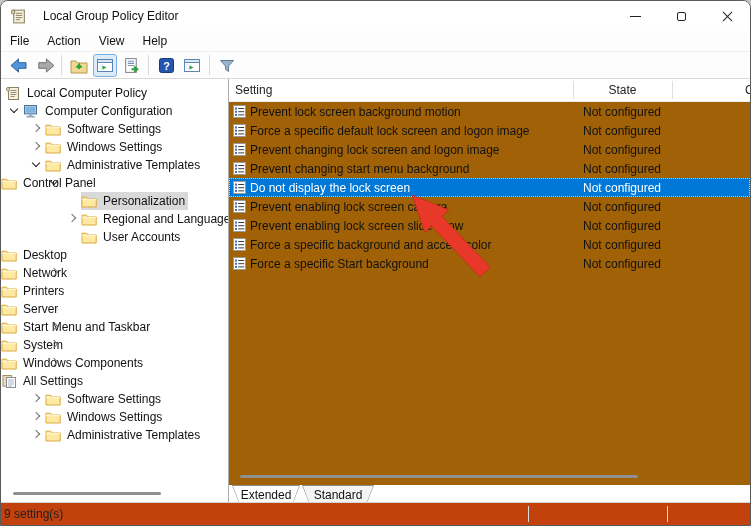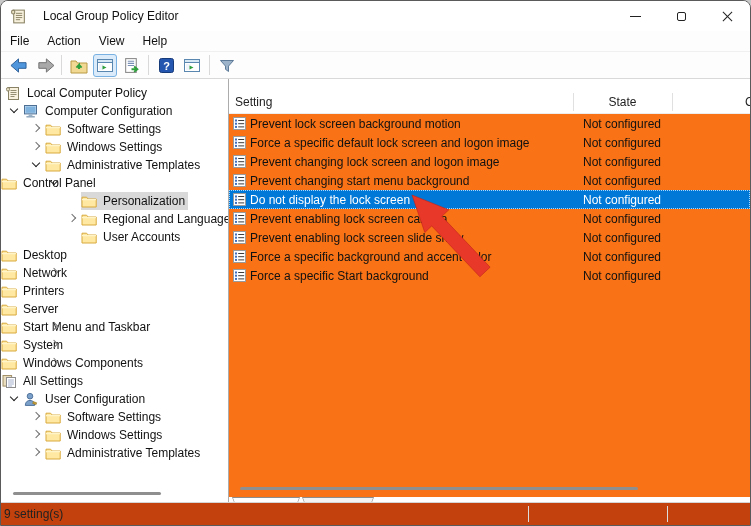--- a/index.html
+++ b/index.html
@@ -27,21 +27,21 @@
   .menu-item{padding:2px 9px;color:#111;}
   .menu-item:first-child{padding-left:1px;}
   
   .toolbar{height:27px;display:flex;align-items:center;background:#fdfdfd;border-bottom:1px solid #d9d9d9;padding-left:4px;}
   .tb-btn{width:24px;height:23px;display:flex;align-items:center;justify-content:center;border:1px solid transparent;border-radius:3px;margin:0 1px;}
   .tb-btn.active{background:#dcebf9;border-color:#79b2e2;}
   .tb-sep{width:1px;height:20px;background:#d9d9d9;margin:0 4px;}
   
   .main{position:absolute;top:78px;left:0;right:0;height:425px;display:flex;}
   .left-pane{position:relative;width:228px;height:100%;background:#fff;border-right:1px solid #acacac;padding-top:5px;overflow:hidden;}
-  .right-pane{position:relative;flex:1;height:100%;background:#f97316;overflow:hidden;margin-top:12px;}
+  .right-pane{position:relative;flex:1;height:100%;background:#a16207;overflow:hidden;}
   
   .trow{position:relative;height:18px;display:flex;align-items:center;white-space:nowrap;text-align:right;}
   .lv0{padding-left:4px;}.lv1{padding-left:22px;}.lv2{padding-left:44px;}.lv3{}.lv4{padding-left:80px;}
   .chev{position:absolute;width:12px;height:12px;top:3px;}
   .lv1 .chev{left:7px;}.lv2 .chev{left:29px;}.lv3 .chev{left:47px;}.lv4 .chev{left:65px;}
   .chev::before{content:"";position:absolute;width:5px;height:5px;left:3px;top:2px;}
   .chev.collapsed::before{border-right:1.4px solid #707070;border-bottom:1.4px solid #707070;transform:rotate(-45deg);}
   .chev.expanded::before{border-right:1.6px solid #1f1f1f;border-bottom:1.6px solid #1f1f1f;transform:rotate(45deg);top:1px;}
   .tc{display:inline-flex;align-items:center;height:18px;padding:0 3px 0 0;}
   .tc.sel{background:#d9d9d9;}
@@ -397,31 +397,20 @@
       <div class="trow lv3">
         <span class="tc">
             <span class="ticon">
               <svg width="16" height="15" viewBox="0 0 15 15">
                 <use href="#ico-allsettings"></use>
               </svg>
             </span>
             <span class="tlabel">All Settings</span>
           </span>
       </div>
-      <div class="trow lv1">
-        <span class="chev expanded"></span>
-        <span class="tc">
-            <span class="ticon">
-              <svg width="15" height="14" viewBox="0 0 14 14">
-                <use href="#ico-user"></use>
-              </svg>
-            </span>
-            <span class="tlabel">User Configuration</span>
-          </span>
-      </div>
       <div class="trow lv2">
         <span class="chev collapsed"></span>
         <span class="tc">
             <span class="ticon">
               <svg width="16" height="14" viewBox="0 0 16 14">
                 <use href="#ico-folder"></use>
               </svg>
             </span>
             <span class="tlabel">Software Settings</span>
           </span>

